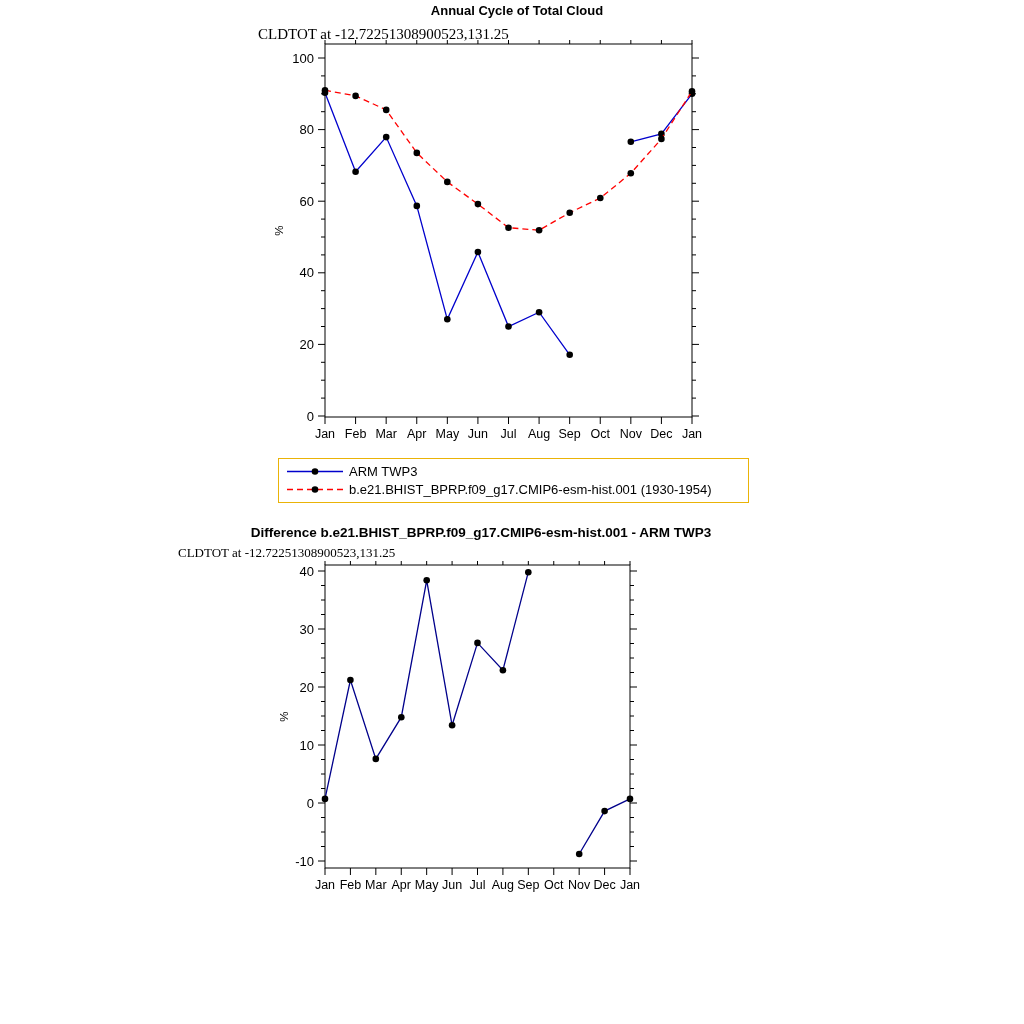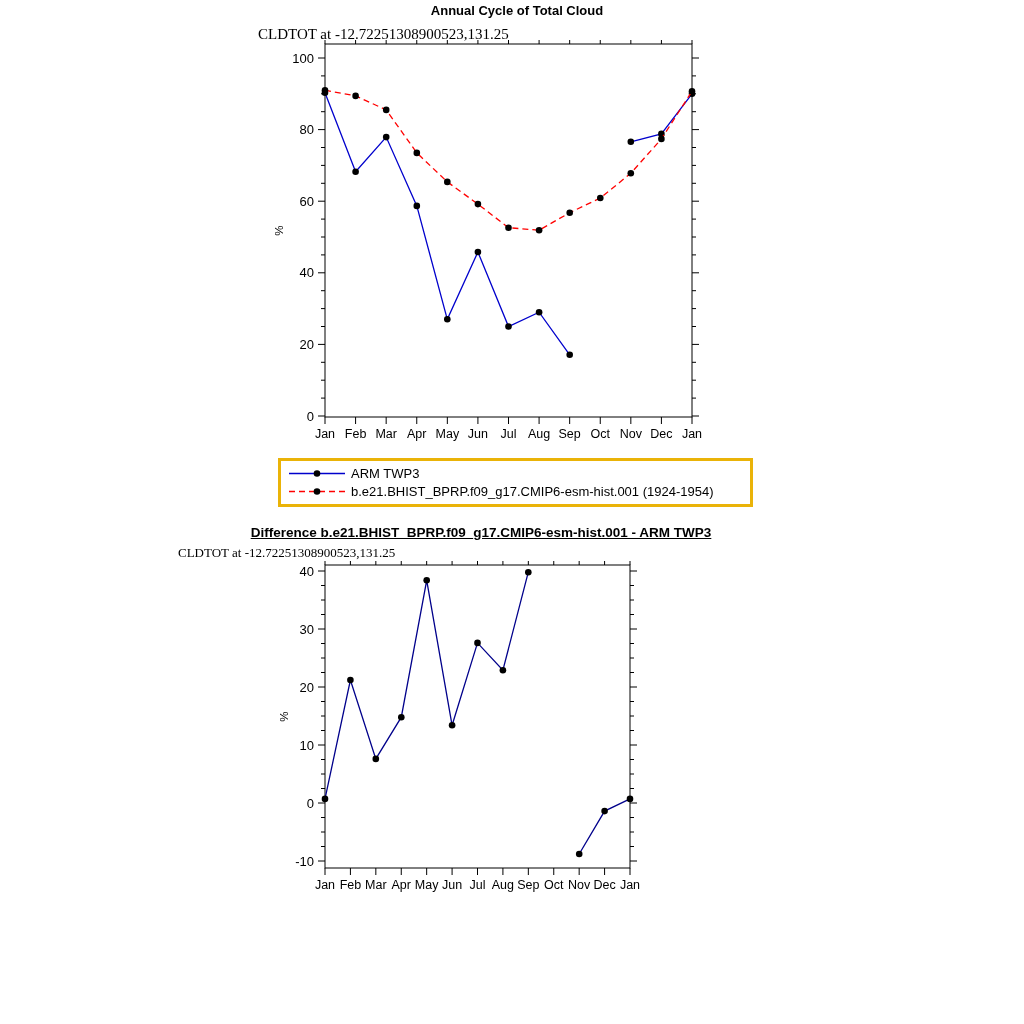--- a/index.html
+++ b/index.html
@@ -3,25 +3,25 @@
 <meta charset="utf-8">
 <style>
   html,body{margin:0;padding:0;background:#ffffff;}
   body{width:1024px;height:1024px;position:relative;font-family:"Liberation Sans",sans-serif;color:#000;overflow:hidden;}
   .abs{position:absolute;}
   .chart-title{font-weight:bold;text-align:center;white-space:nowrap;}
   .chart-subtitle{text-align:left;white-space:nowrap;font-family:Liberation Serif, serif;}
   #title1{top:3px;left:217px;width:600px;font-size:13px;}
   #subtitle1{top:26px;left:258px;width:500px;font-size:15px;}
   #chart1{left:260px;top:36px;}
-  #legend{left:278px;top:458px;width:469px;border:3px solid #eab308;background:#fff;padding:3px 0 4px 0;}
+  #legend{left:278px;top:458px;width:469px;border:1px solid #eab308;background:#fff;padding:3px 0 4px 0;}
   .legend-row{display:flex;align-items:center;height:18px;padding-left:5px;}
   .legend-label{font-size:13px;white-space:nowrap;}
   .legend-sample{margin-right:3px;flex:0 0 auto;}
-  #title2{top:525px;left:181px;width:600px;font-size:13.5px;text-decoration:underline;}
+  #title2{top:525px;left:181px;width:600px;font-size:13.5px;}
   #subtitle2{top:545px;left:178px;width:600px;font-size:13px;}
   #chart2{left:260px;top:556px;}
   svg text{font-family:"Liberation Sans",sans-serif;fill:#000;}
 </style>
 </head>
 <body>
 
 <div id="title1" class="abs chart-title">Annual Cycle of Total Cloud</div>
 <div id="subtitle1" class="abs chart-subtitle">CLDTOT at -12.72251308900523,131.25</div>
 
@@ -150,21 +150,21 @@
         <line x1="3" y1="7.5" x2="59" y2="7.5" stroke="#0000cc" stroke-width="1.3"></line>
         <circle cx="31" cy="7.5" r="3.3" fill="#000000"></circle>
       </svg>
     <span class="legend-label">ARM TWP3</span>
   </div>
   <div class="legend-row">
     <svg class="legend-sample" width="62" height="15">
         <line x1="3" y1="7.5" x2="59" y2="7.5" stroke="#ff0000" stroke-width="1.3" stroke-dasharray="6 4"></line>
         <circle cx="31" cy="7.5" r="3.3" fill="#000000"></circle>
       </svg>
-    <span class="legend-label">b.e21.BHIST_BPRP.f09_g17.CMIP6-esm-hist.001 (1924-1954)</span>
+    <span class="legend-label">b.e21.BHIST_BPRP.f09_g17.CMIP6-esm-hist.001 (1930-1954)</span>
   </div>
 </div>
 
 <div id="title2" class="abs chart-title">Difference b.e21.BHIST_BPRP.f09_g17.CMIP6-esm-hist.001 - ARM TWP3</div>
 <div id="subtitle2" class="abs chart-subtitle">CLDTOT at -12.72251308900523,131.25</div>
 
 <svg id="chart2" class="abs" width="430" height="345">
     <rect x="65" y="9" width="305" height="303" fill="none" stroke="#000" stroke-width="1"></rect>
     <line x1="65" y1="305" x2="58" y2="305" stroke="#000" stroke-width="1"></line>
     <line x1="370" y1="305" x2="377" y2="305" stroke="#000" stroke-width="1"></line>

